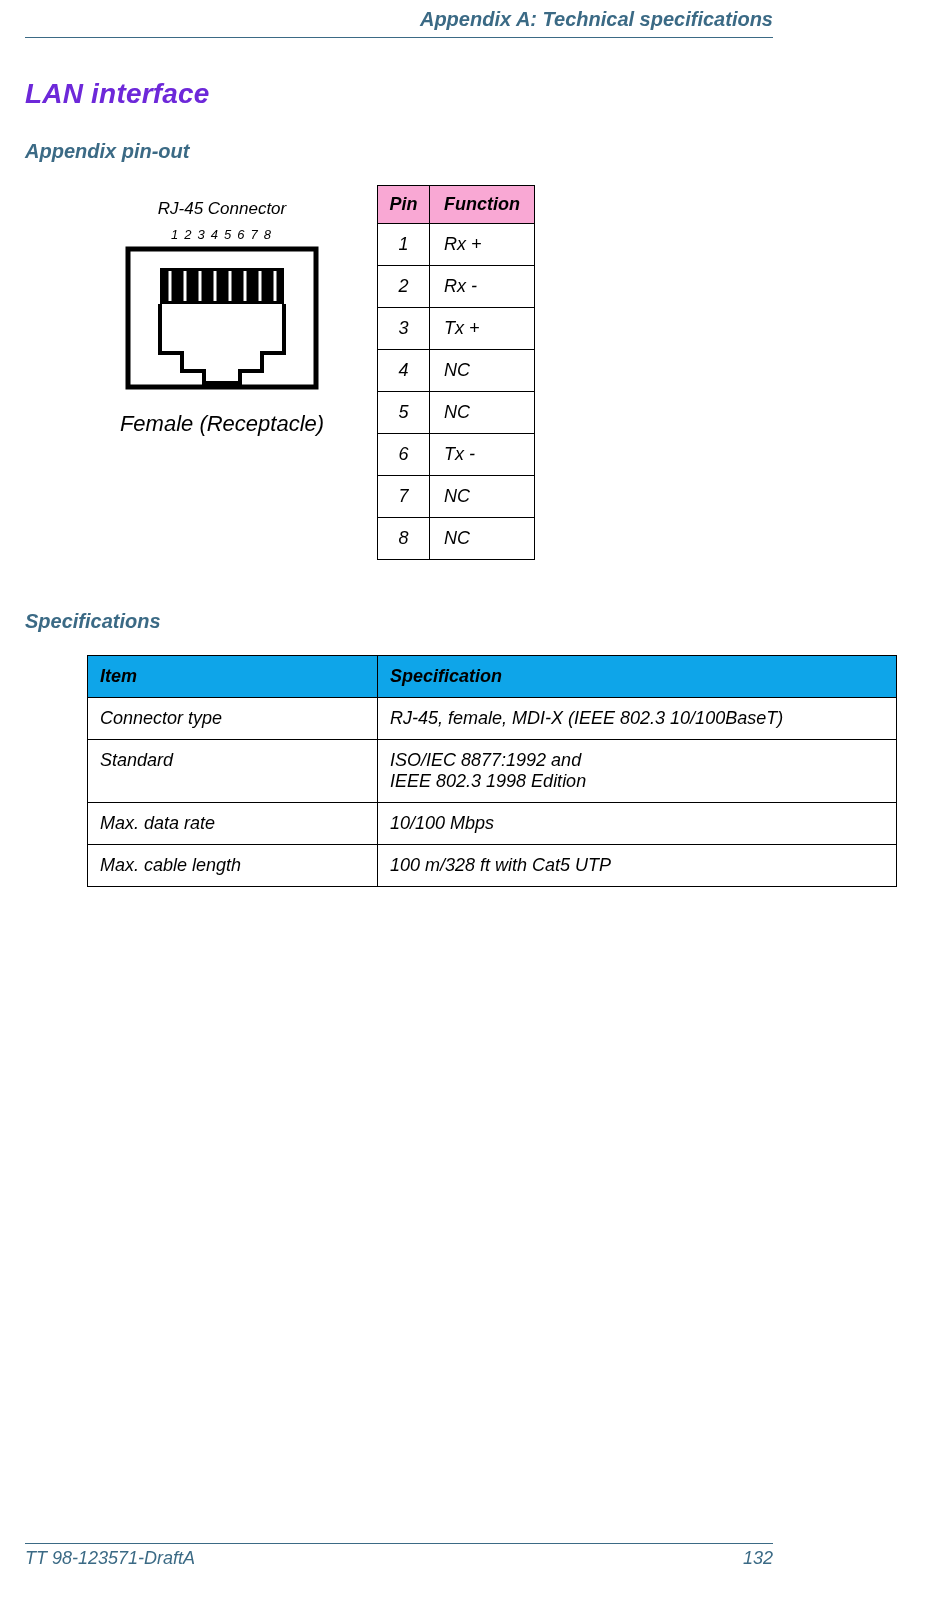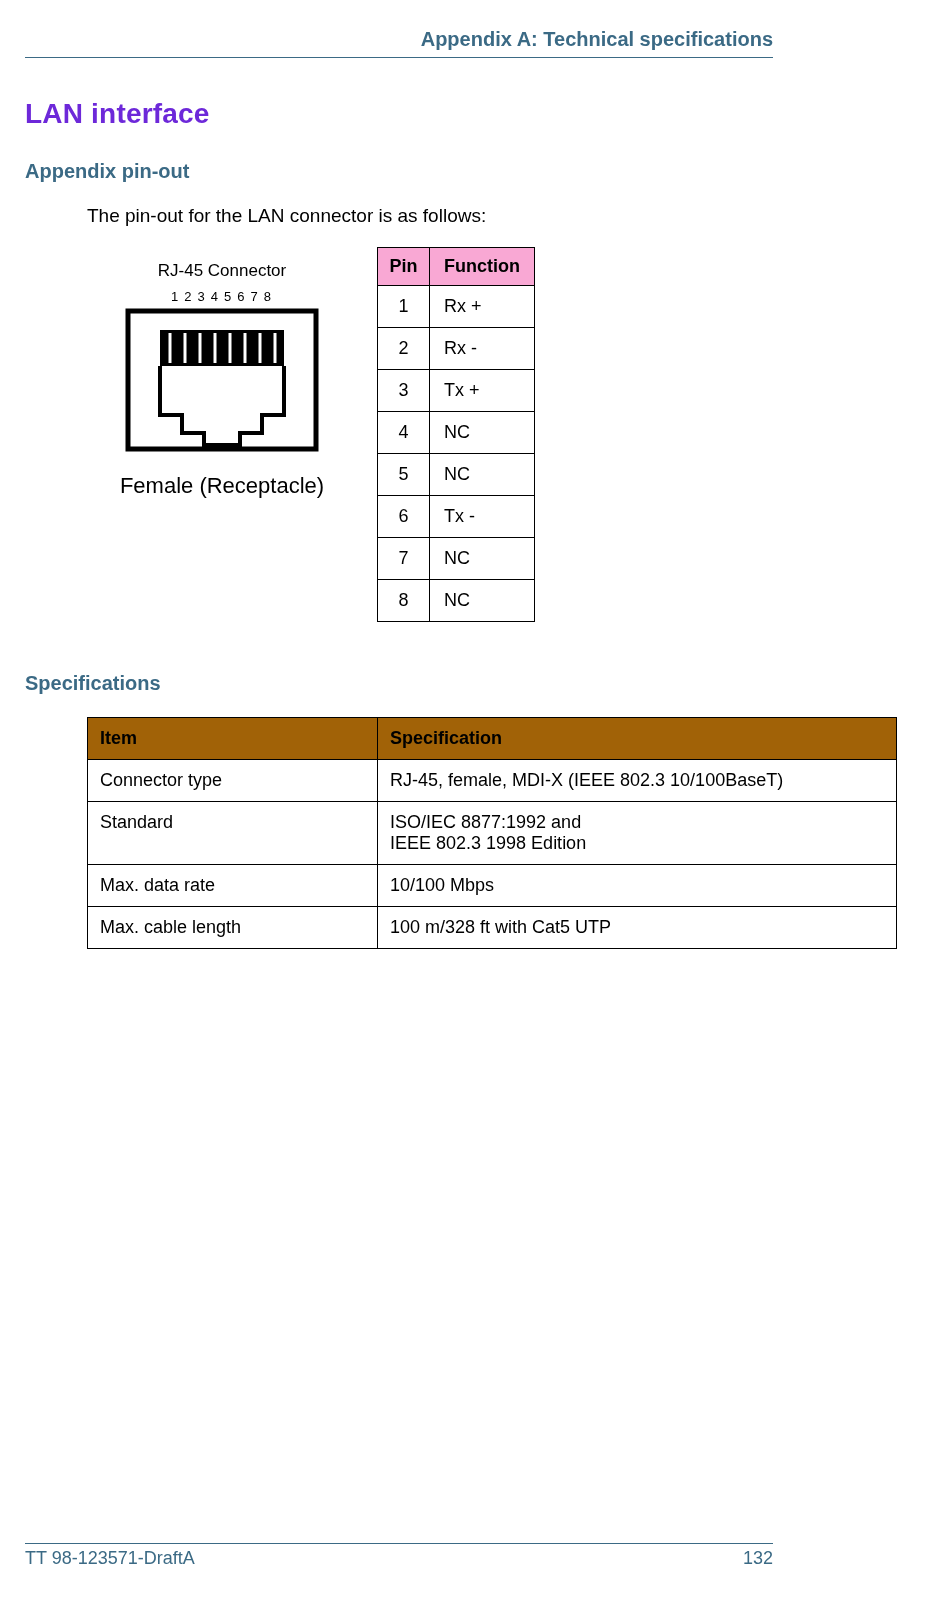--- a/index.html
+++ b/index.html
@@ -7,22 +7,23 @@
     font-family: "Trebuchet MS", "Segoe UI", Arial, sans-serif;
     margin: 0;
     padding: 0;
     background: #fff;
     color: #000;
     width: 945px;
   }
   .page {
     width: 818px;
     min-height: 1599px;
-    padding: 28px 45px 0 25px;
+    padding: 8px 45px 0 25px;
     position: relative;
+    font-style: italic;
   }
   .header-area {
     text-align: right;
     font-weight: 600;
     color: #3b6a85;
     font-size: 20px;
     padding-bottom: 6px;
   }
   .hr-top {
     border: none;
@@ -86,21 +87,21 @@
     padding: 10px 14px;
   }
   table.pin-table td.pin-num { text-align: center; }
   table.spec-table {
     border-collapse: collapse;
     width: 810px;
     margin-left: 62px;
     font-size: 18px;
   }
   table.spec-table th {
-    background: #a16207;
+    background: #0ea5e9;
     font-weight: 700;
     text-align: left;
     border: 1px solid #000;
     padding: 10px 12px;
   }
   table.spec-table td {
     border: 1px solid #000;
     padding: 10px 12px;
     vertical-align: top;
   }
@@ -136,21 +137,20 @@
 
 <div class="page">
 
   <div class="header-area">Appendix A: Technical specifications</div>
   <hr class="hr-top">
 
   <h1 class="section">LAN interface</h1>
 
   <h2 class="sub">Appendix pin-out</h2>
 
-  <p class="body-text">The pin-out for the LAN connector is as follows:</p>
 
   <div class="pin-row">
     <div class="connector-block">
       <div class="conn-label-top">RJ-45 Connector</div>
       <div>
         <span class="pin-numbers">12345678</span>
         <svg class="rj45-svg" width="200" height="150" viewBox="0 0 200 150">
           <rect x="6" y="6" width="188" height="138" fill="none" stroke="#000" stroke-width="5"></rect>
           <rect x="38" y="25" width="124" height="36" fill="#000"></rect>
           <g stroke="#fff" stroke-width="3">

